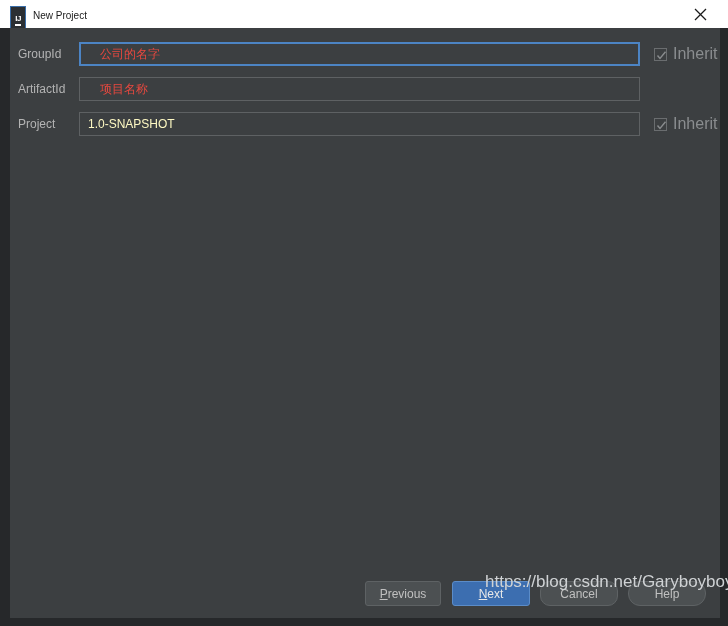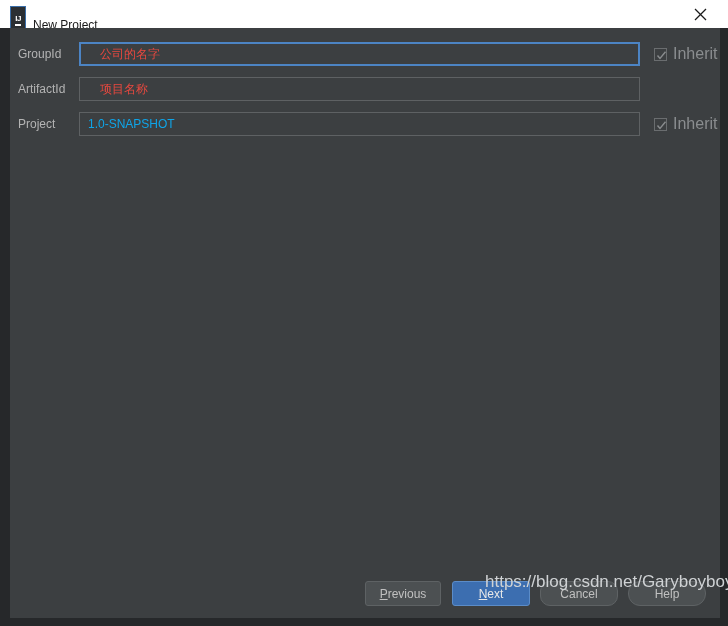--- a/index.html
+++ b/index.html
@@ -52,22 +52,22 @@
     line-height: 8px;
     font-weight: bold;
     letter-spacing: -0.5px;
     border-bottom: 2px solid #ffffff;
     padding-bottom: 1px;
     font-family: "Liberation Sans", sans-serif;
   }
   .title-text {
     position: absolute;
     left: 33px;
-    top: 16px;
-    font-size: 12px;
+    top: 7px;
+    font-size: 10px;
     line-height: 18px;
     color: #1a1a1a;
     white-space: nowrap;
   }
   .close-btn {
     position: absolute;
     right: 8px;
     top: 0;
     width: 40px;
     height: 28px;
@@ -129,21 +129,21 @@
 
   .text-input {
     position: absolute;
     left: 69px;
     top: 0;
     width: 561px;
     height: 24px;
     box-sizing: border-box;
     background: #3c3f41;
     border: 1px solid #5e6163;
-    color: #0ea5e9;
+    color: #fef9c3;
     font-size: 12px;
     font-family: "Liberation Sans", sans-serif;
     padding: 0 8px;
     outline: none;
   }
   .text-input.focused {
     border: 2px solid #4c84c4;
     padding: 0 7px;
   }
   .text-input.placeholder-red {

